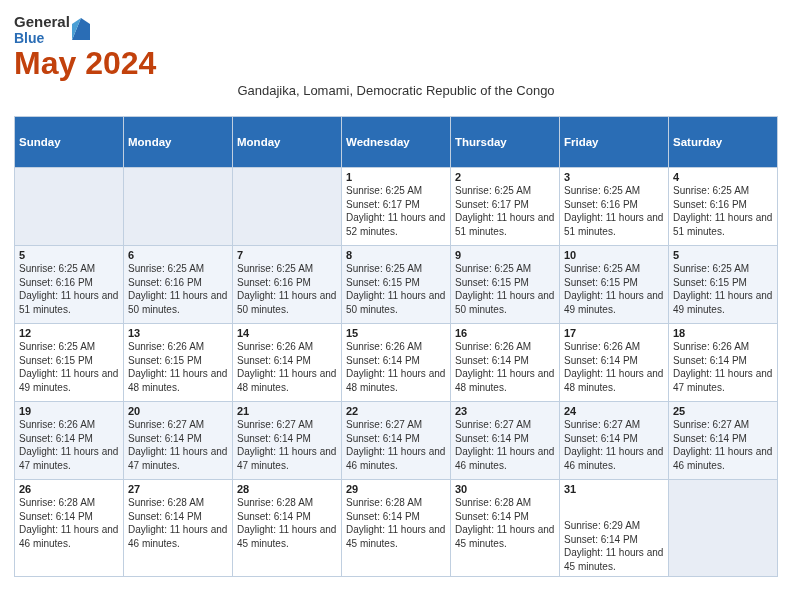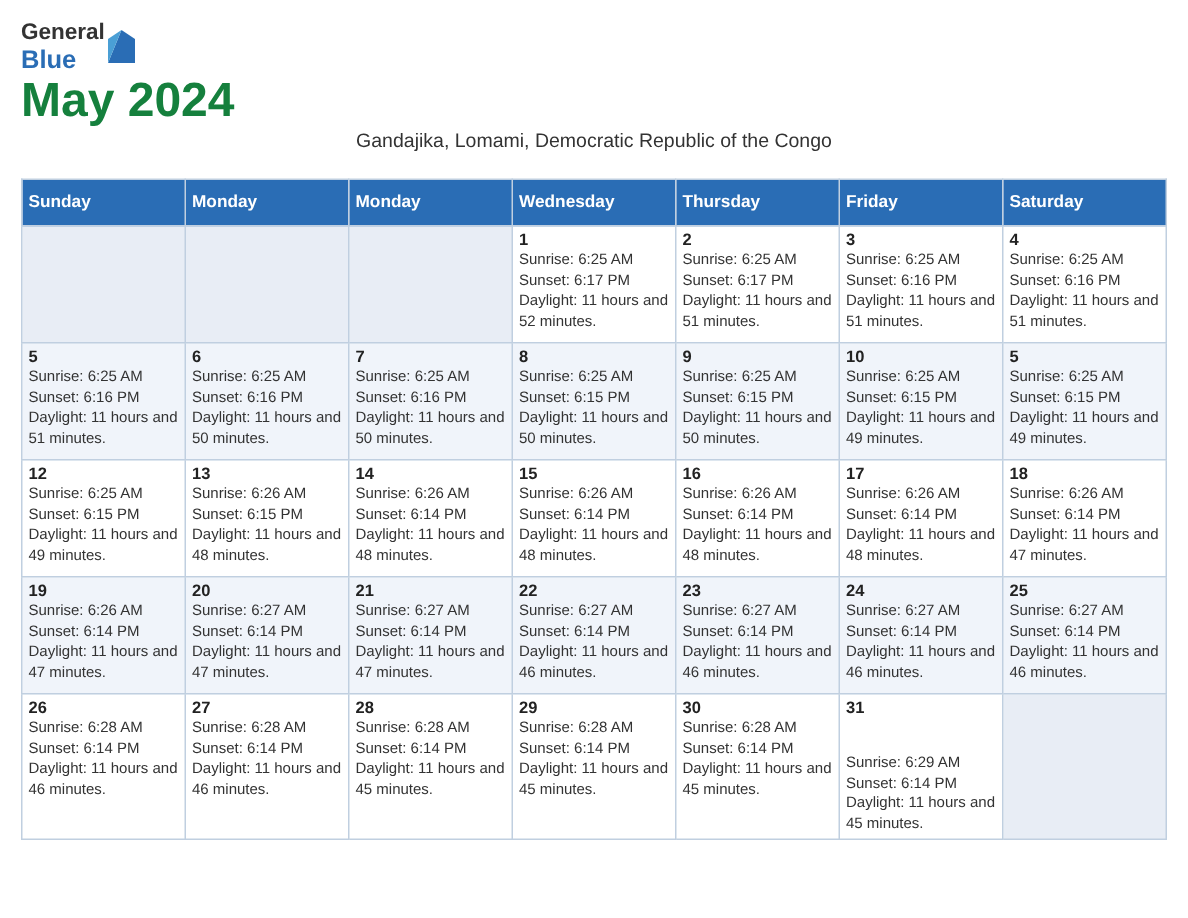--- a/index.html
+++ b/index.html
@@ -32,57 +32,57 @@
       display: flex;
       flex-direction: column;
       line-height: 1.1;
     }
     .logo-general {
       font-size: 15px;
       font-weight: bold;
       color: #333;
     }
     .logo-blue {
-      font-size: 17px;
+      font-size: 14px;
       font-weight: bold;
       color: #2a6db5;
     }
     .logo-icon {
       width: 18px;
       height: 22px;
       margin-left: 2px;
       margin-top: -2px;
     }
     .title-block {
       text-align: right;
     }
     .month-title {
       font-size: 32px;
       font-weight: bold;
-      color: #15803d;
+      color: #c2410c;
       line-height: 1.1;
     }
     .subtitle {
       font-size: 13px;
       color: #333;
       text-align: center;
       margin-bottom: 18px;
       font-weight: normal;
     }
     .calendar {
       width: 100%;
       border-collapse: collapse;
       table-layout: fixed;
     }
     .calendar th {
       background: #2a6db5;
       color: #fff;
       font-size: 11.5px;
       font-weight: bold;
-      padding: 9px 4px;
+      padding: 19px 4px;
       text-align: left;
       border: 1px solid #c0cfe0;
     }
     .calendar td {
       border: 1px solid #c0cfe0;
       vertical-align: top;
       padding: 3px 4px;
       font-size: 9.5px;
       color: #333;
       height: 78px;

